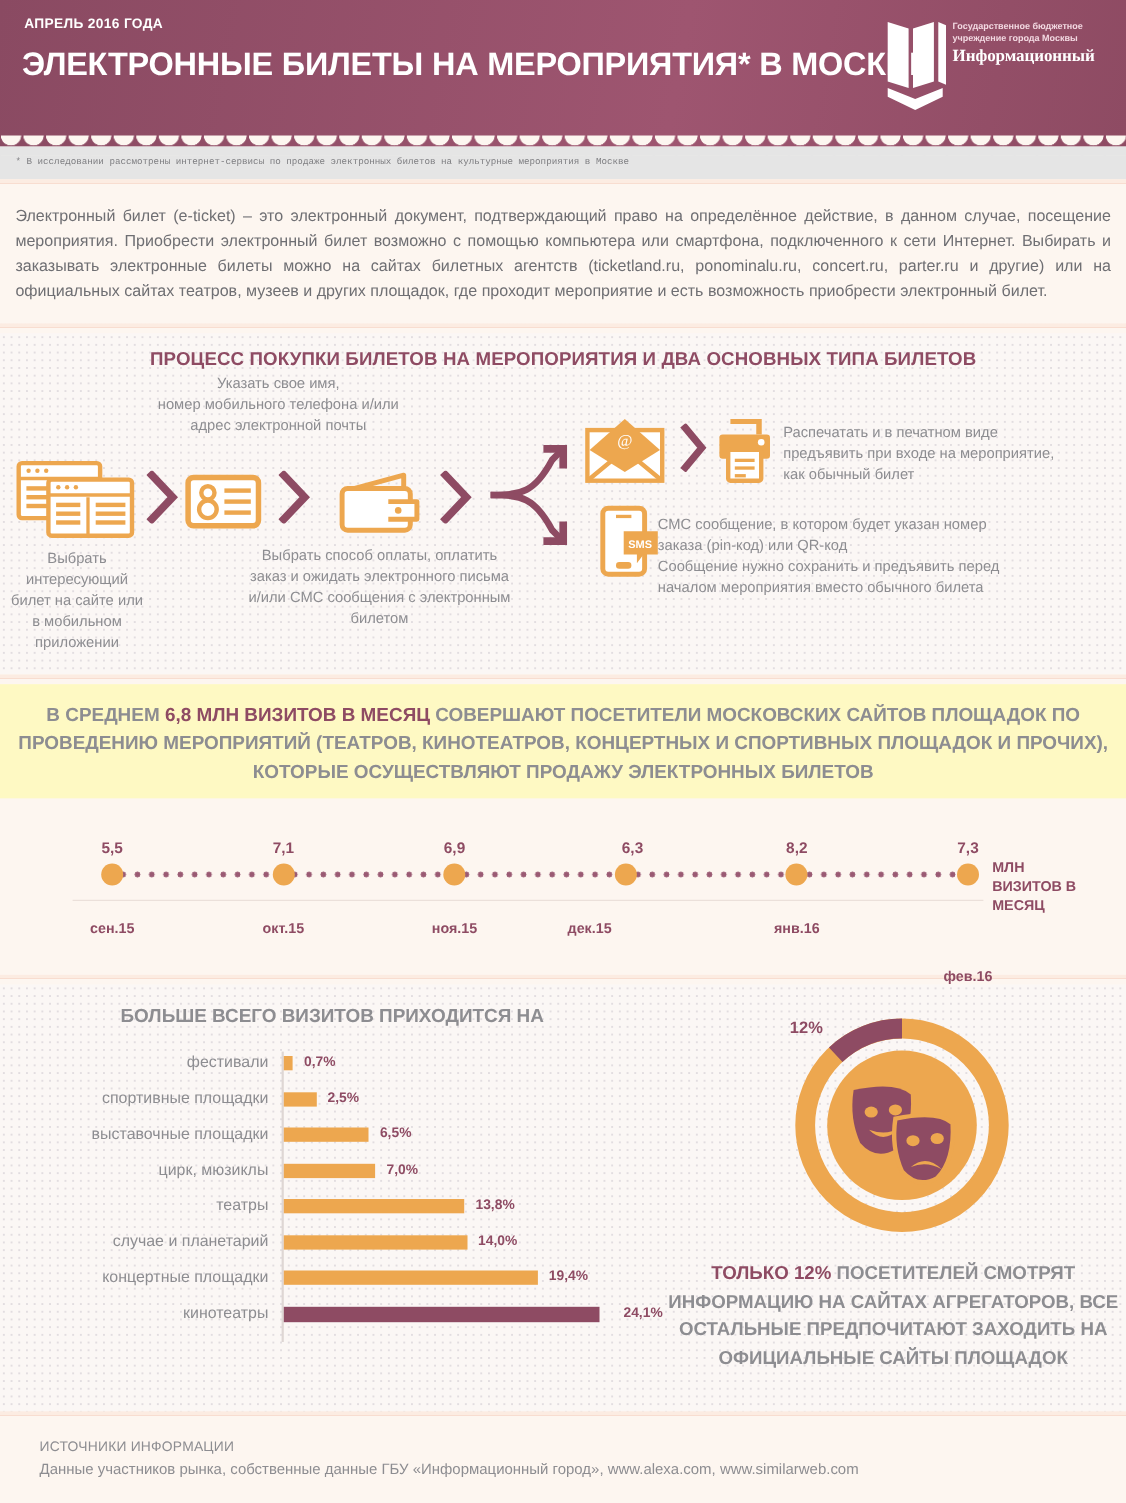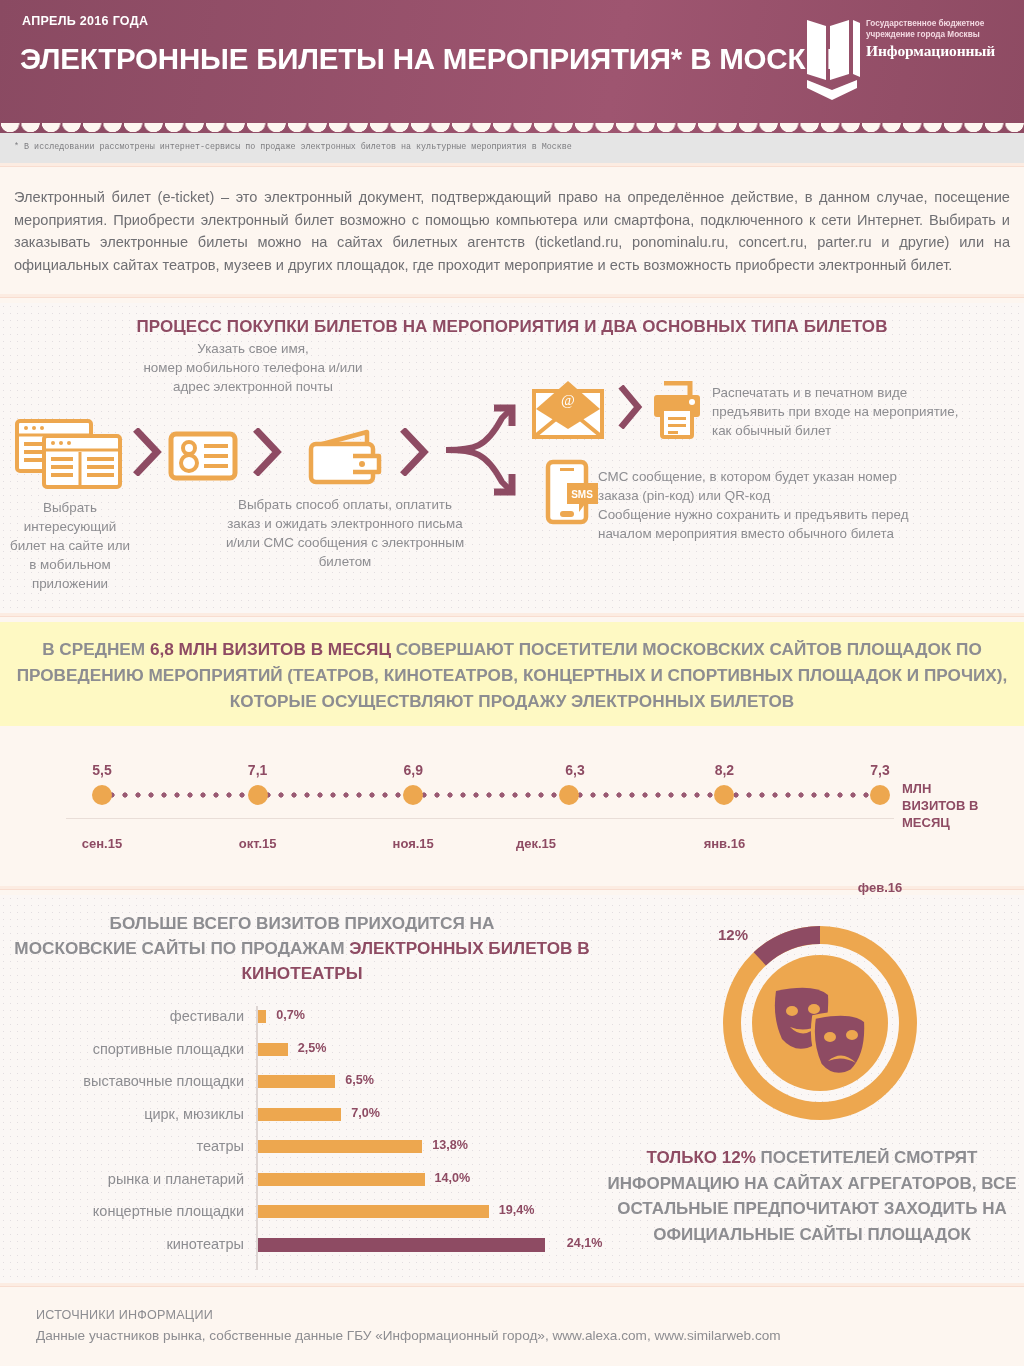--- a/index.html
+++ b/index.html
@@ -443,21 +443,20 @@
     </div>
   <div class="dp-unit" style="white-space:pre-line;">МЛН
 ВИЗИТОВ В
 МЕСЯЦ</div>
 </div>
 <div class="band-divider"></div>
 
 <div class="barsec dotted-bg">
   <div class="bar-title">
     <div>БОЛЬШЕ ВСЕГО ВИЗИТОВ ПРИХОДИТСЯ НА</div>
-    <div><span>МОСКОВСКИЕ САЙТЫ ПО ПРОДАЖАМ </span><span class="hl">ЭЛЕКТРОННЫХ БИЛЕТОВ В КИНОТЕАТРЫ</span></div>
   </div>
 
   <div class="barchart">
     <div class="bc-axis"></div>
     <div id="bc-rows">
         <div class="bc-row" style="top: 0px; padding-left: 37px;">
           <div class="bc-label">фестивали</div>
           <div class="bc-bar" style="width: 8.33px; background: rgb(237, 167, 79);"></div>
           <div class="bc-val" style="left: 276.33px;">0,7%</div>
         </div>
@@ -475,21 +474,21 @@
           <div class="bc-label">цирк, мюзиклы</div>
           <div class="bc-bar" style="width: 83.3px; background: rgb(237, 167, 79);"></div>
           <div class="bc-val" style="left: 351.3px;">7,0%</div>
         </div>
         <div class="bc-row" style="top: 130px;">
           <div class="bc-label">театры</div>
           <div class="bc-bar" style="width: 164.22px; background: rgb(237, 167, 79);"></div>
           <div class="bc-val" style="left: 432.22px;">13,8%</div>
         </div>
         <div class="bc-row" style="top: 162.5px;">
-          <div class="bc-label">рынка и планетарий</div>
+          <div class="bc-label">случае и планетарий</div>
           <div class="bc-bar" style="width: 166.6px; background: rgb(237, 167, 79);"></div>
           <div class="bc-val" style="left: 434.6px;">14,0%</div>
         </div>
         <div class="bc-row" style="top: 195px;">
           <div class="bc-label">концертные площадки</div>
           <div class="bc-bar" style="width: 230.86px; background: rgb(237, 167, 79);"></div>
           <div class="bc-val" style="left: 498.86px;">19,4%</div>
         </div>
         <div class="bc-row" style="top: 227.5px;">
           <div class="bc-label">кинотеатры</div>

